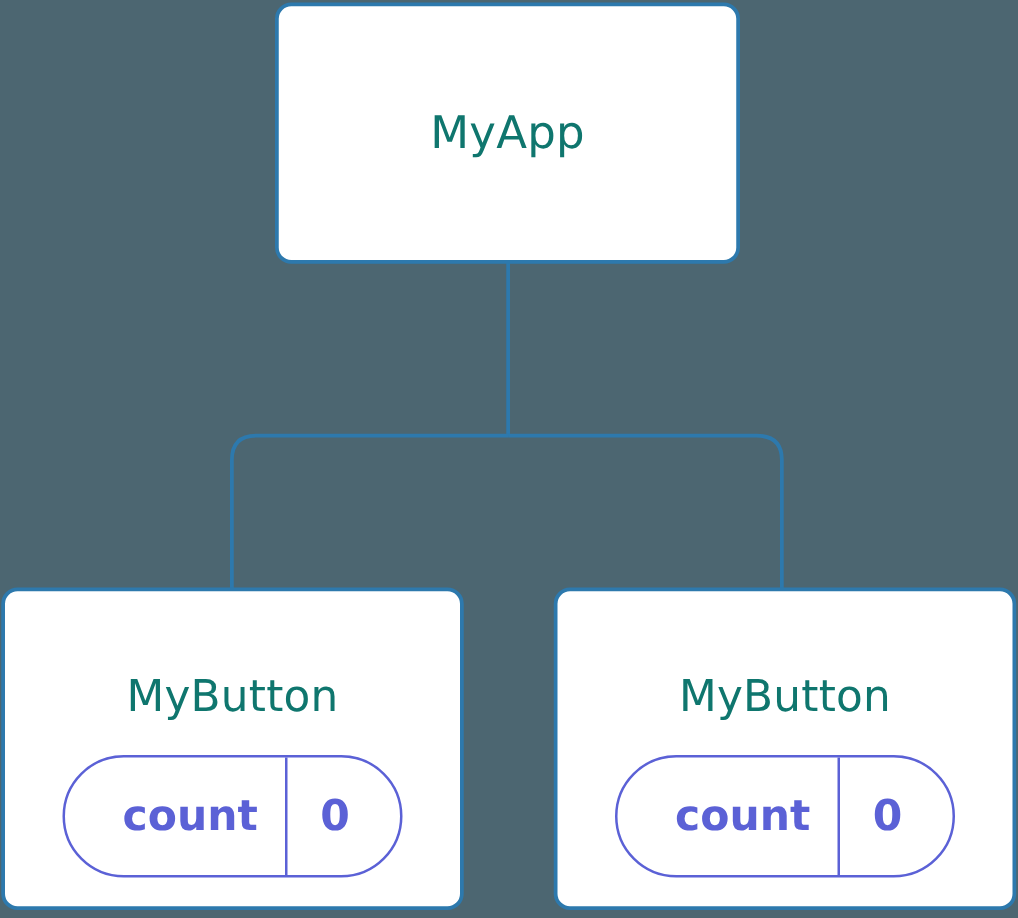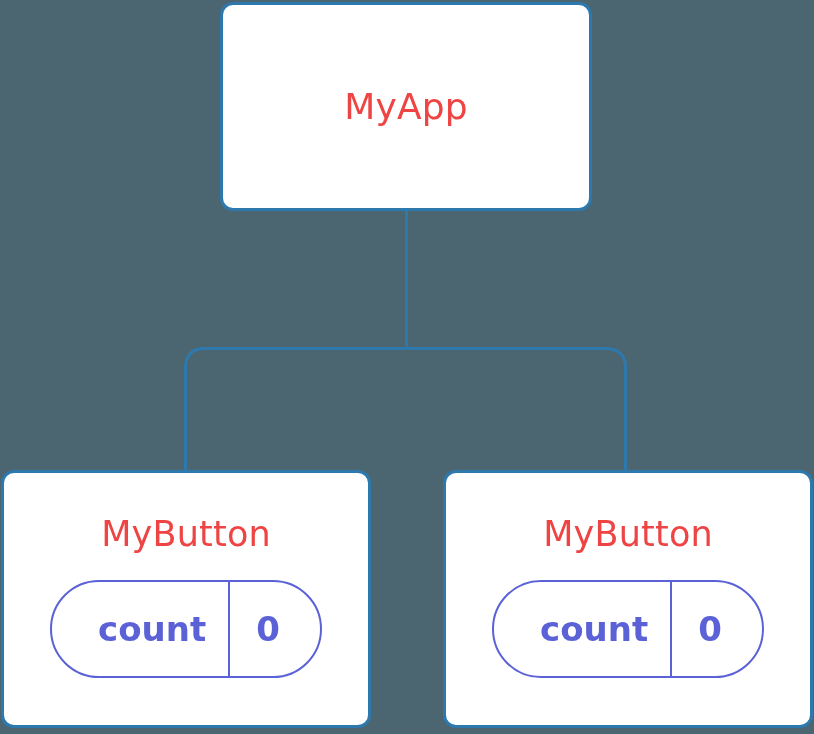--- a/index.html
+++ b/index.html
@@ -49,28 +49,28 @@
     left: 220px;
     top: 2px;
     width: 372px;
     height: 209px;
     justify-content: center;
   }
 
   .node-child {
     width: 370px;
     height: 258px;
-    justify-content: flex-start;
+    justify-content: center;
     padding-top: 44px;
   }
   .node-child-left  { left: 1px;   top: 470px; }
   .node-child-right { left: 443px; top: 470px; }
 
   .node-title {
-    color: #ef4444;
+    color: #0f766e;
     font-size: 35px;
     line-height: 1;
     letter-spacing: 0.2px;
     white-space: nowrap;
     font-weight: 400;
   }
   .node-root .node-title {
     font-size: 36px;
   }
 

